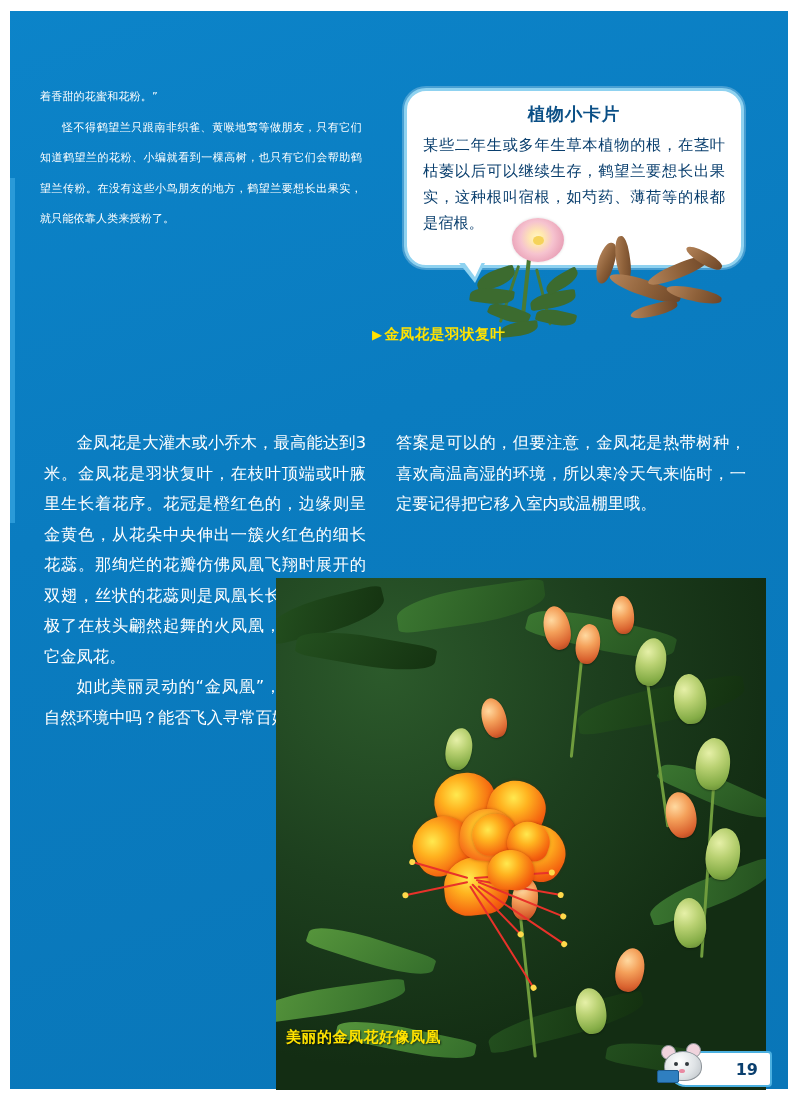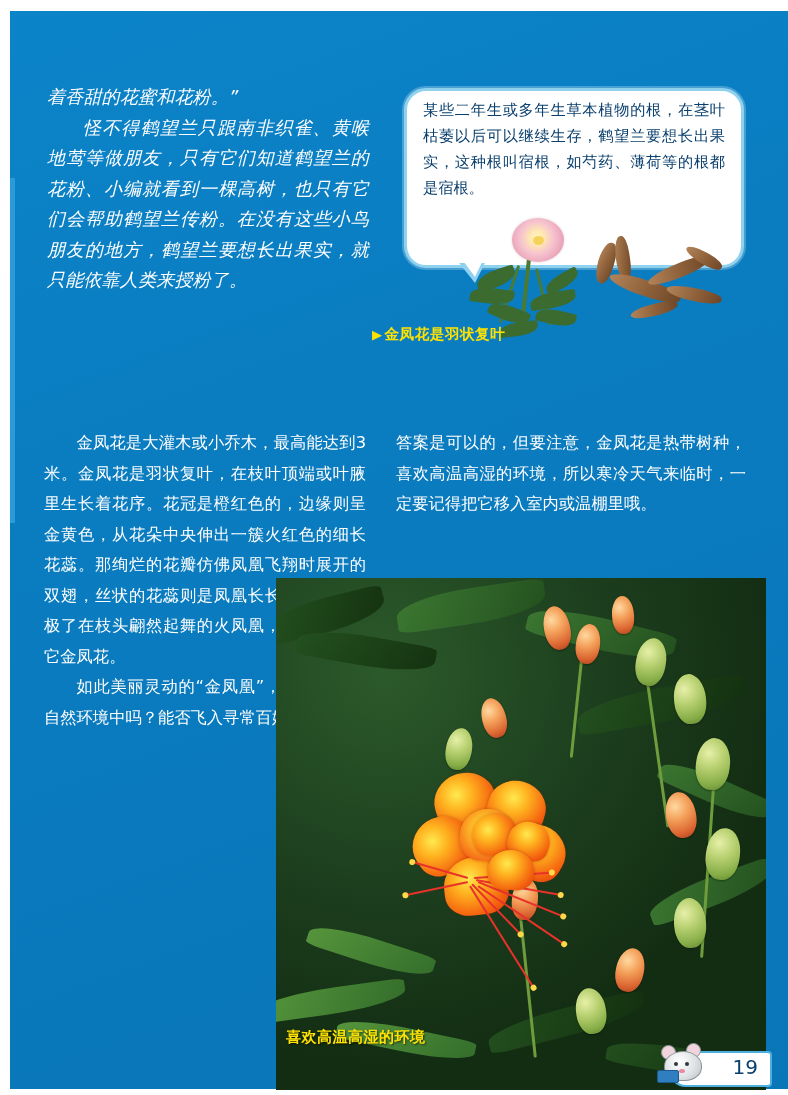--- a/index.html
+++ b/index.html
@@ -25,28 +25,27 @@
   .edge-left { position:absolute; top:0; left:0; bottom:0; width:10px; background:#ffffff; }
   .edge-bottom { position:absolute; bottom:0; left:0; right:0; height:6px; background:#ffffff; }
   .edge-left-accent {
     position:absolute; left:10px; top:178px; width:5px; height:345px;
     background:#2a9ad8;
   }
 
   
   .top-text {
     position: absolute;
-    left: 47px; top: 82px; width: 322px;
+    left: 40px; top: 82px; width: 322px;
     color: #ffffff;
-    font-size: 18px;
+    font-size: 11px;
     line-height: 30.5px;
     letter-spacing: 0.2px;
     text-align: justify;
     text-justify: inter-ideograph;
-    font-style: italic;
   }
   .top-text p { margin: 0; }
   .indent { text-indent: 2em; }
 
   
   .card {
     position: absolute;
     left: 404px; top: 88px; width: 340px; height: 180px;
     background: #ffffff;
     border: 3px solid #8fd2f0;
@@ -237,22 +236,22 @@
     right: 0; bottom: 0;
     width: 104px; height: 36px;
     background: #ffffff;
     border: 2px solid #4bb0e0;
     border-radius: 18px 4px 4px 18px;
   }
   .pagenum {
     position: absolute;
     right: 14px; bottom: 8px;
     color: #0a3f6e;
-    font-size: 20px;
-    font-weight: normal;
+    font-size: 16px;
+    font-weight: bold;
   }
   .mouse {
     position: absolute;
     left: 6px; bottom: 2px;
     width: 52px; height: 46px;
   }
   .mouse-body {
     position:absolute; left:6px; top:12px; width:38px; height:30px;
     background: radial-gradient(circle at 40% 35%, #ffffff 0%, #dfe3e6 55%, #b9bfc4 100%);
     border: 1.5px solid #8c9399;
@@ -287,20 +286,21 @@
   <div class="edge-left"></div>
   <div class="edge-bottom"></div>
   <div class="edge-left-accent"></div>
 
   <div class="top-text">
     <p>着香甜的花蜜和花粉。”</p>
     <p class="indent">怪不得鹤望兰只跟南非织雀、黄喉地莺等做朋友，只有它们知道鹤望兰的花粉、小编就看到一棵高树，也只有它们会帮助鹤望兰传粉。在没有这些小鸟朋友的地方，鹤望兰要想长出果实，就只能依靠人类来授粉了。</p>
   </div>
 
   <div class="card">
+    <div class="card-title">植物小卡片</div>
     <div class="card-body">某些二年生或多年生草本植物的根，在茎叶枯萎以后可以继续生存，鹤望兰要想长出果实，这种根叫宿根，如芍药、薄荷等的根都是宿根。</div>
     <div class="card-tail"></div>
   </div>
 
   <div class="peony">
 
     <div class="stem" style="left:54px; top:30px; width:4px; height:78px; transform:rotate(6deg);"></div>
     <div class="stem" style="left:72px; top:50px; width:3px; height:58px; transform:rotate(-14deg);"></div>
     <div class="stem" style="left:38px; top:46px; width:3px; height:60px; transform:rotate(18deg);"></div>
 
@@ -390,21 +390,21 @@
       <div class="filament" style="left:66px; top:112px; width:120px; transform:rotate(58deg);"></div>
       <div class="filament" style="left:64px; top:108px; width:64px;  transform:rotate(168deg);"></div>
       <div class="filament" style="left:64px; top:104px; width:58px;  transform:rotate(196deg);"></div>
     </div>
 
     <div class="petal" style="left:196px; top:236px; width:44px; height:40px; transform:rotate(-20deg);"></div>
     <div class="petal" style="left:232px; top:244px; width:42px; height:38px; transform:rotate(18deg);"></div>
     <div class="petal" style="left:212px; top:272px; width:46px; height:40px; transform:rotate(4deg);"></div>
   </div>
 
-  <div class="cap-photo">喜欢高温高湿的环境</div>
+  <div class="cap-photo">美丽的金凤花好像凤凰</div>
 
   <div class="pagenum-wrap">
     <div class="pagenum-plate"></div>
     <div class="pagenum">19</div>
     <div class="mouse">
       <div class="mouse-ear l"></div>
       <div class="mouse-ear r"></div>
       <div class="mouse-body"></div>
       <div class="mouse-eye l"></div>
       <div class="mouse-eye r"></div>

